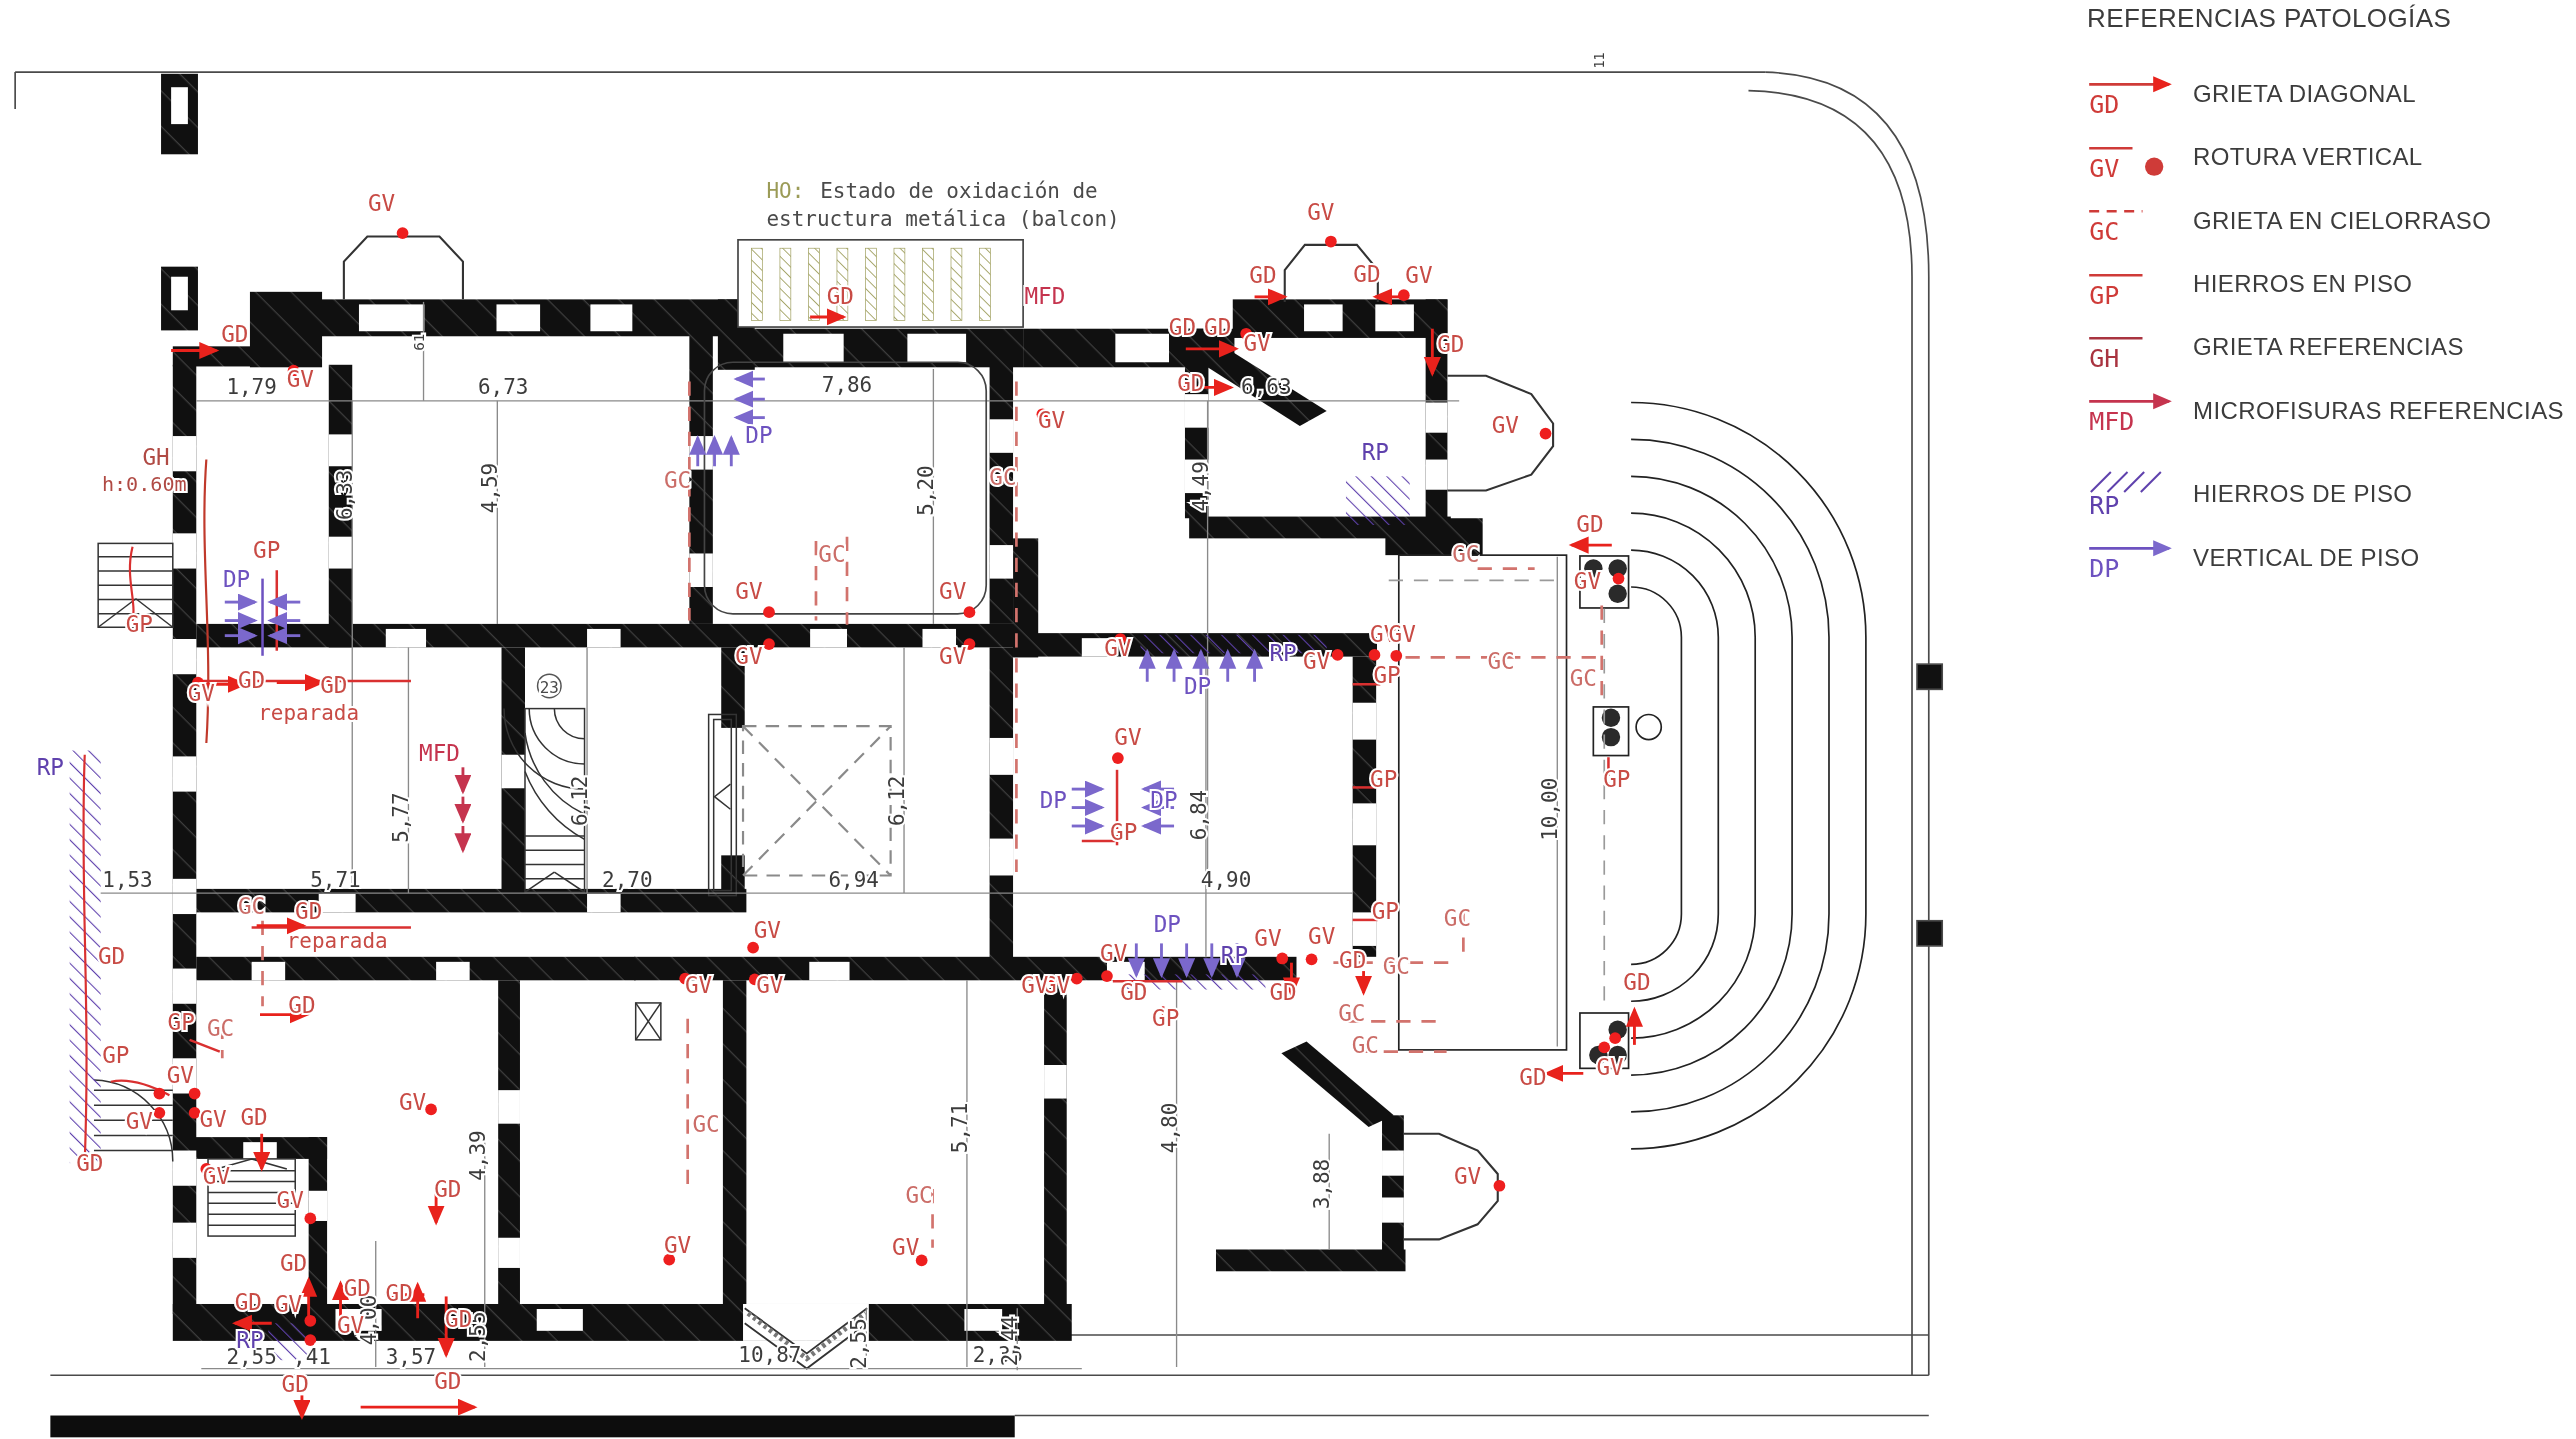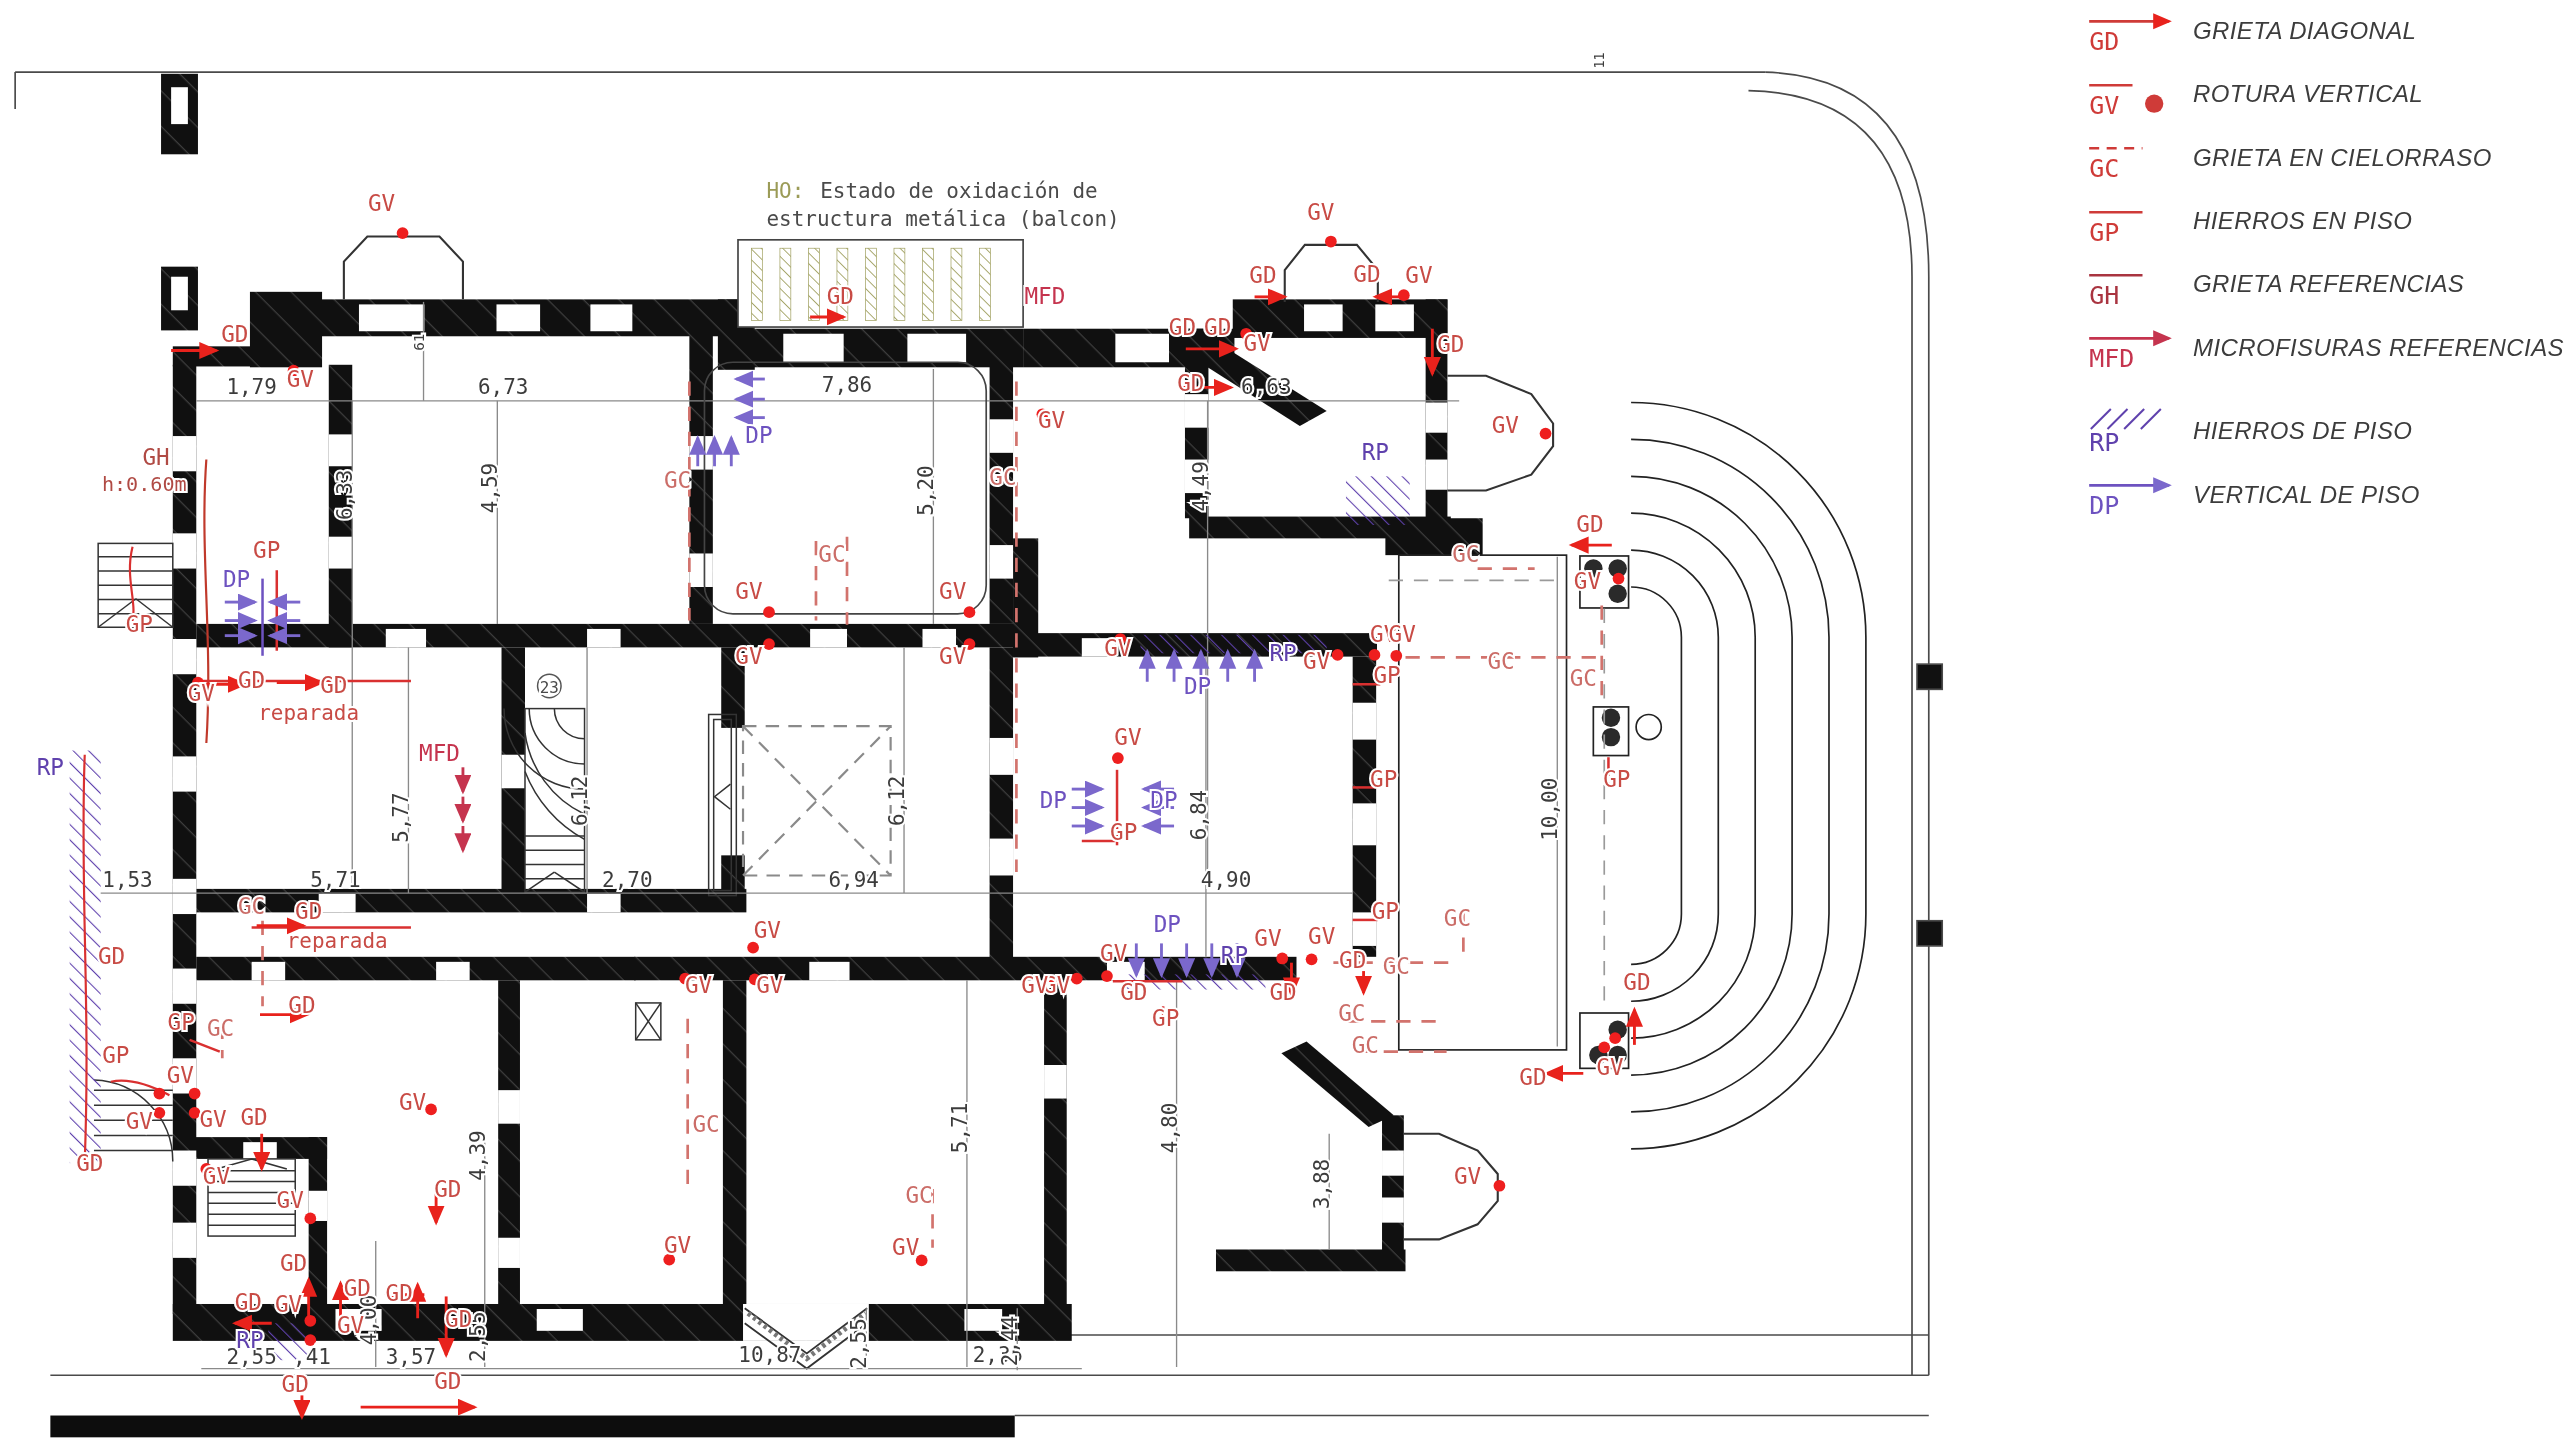--- a/index.html
+++ b/index.html
@@ -4,21 +4,21 @@
 <style>
   html,body{margin:0;padding:0;background:#ffffff;}
   body{width:2576px;height:1439px;position:relative;font-family:"Liberation Sans",sans-serif;overflow:hidden;}
   #stage{position:absolute;inset:0;}
   #plan-svg{position:absolute;left:0;top:0;}
   #plan-svg text{font-family:"DejaVu Sans Mono",monospace;paint-order:stroke;stroke:#ffffff;stroke-width:5px;}
   #legend{position:absolute;left:2082px;top:3.4px;width:492px;}
   #legend h1{font-size:26px;font-weight:400;color:#3c3c3c;margin:0 0 32px 5px;letter-spacing:0.4px;}
   .lrow{display:flex;align-items:center;margin:0 0 8.4px 0;}
   .lrow .sym{width:111px;flex:0 0 111px;}
-  .lrow .ltxt{font-size:24px;color:#3c3c3c;letter-spacing:0.4px;font-style:italic;}
+  .lrow .ltxt{font-size:24px;color:#3c3c3c;letter-spacing:0.4px;}
   .gap-before{margin-top:28.5px;}
 </style>
 </head>
 <body>
 
 <div id="stage">
 <svg id="plan-svg" width="2063" height="1439" viewBox="0 0 2460 1716">
   <defs>
     <pattern id="wp" width="30" height="30" patternUnits="userSpaceOnUse" patternTransform="rotate(45)">
       <rect width="30" height="30" fill="#101010"></rect>
@@ -576,20 +576,21 @@
         <text x="1388" y="963" text-anchor="middle" font-size="27" fill="#6d52c0">DP</text>
         <text x="1392" y="1112" text-anchor="middle" font-size="27" fill="#6d52c0">DP</text>
         <text x="914" y="236" text-anchor="start" font-size="25" fill="#9b9b57">HO:</text>
         <text x="978" y="236" text-anchor="start" font-size="25" fill="#4a4a4a">Estado de oxidación de</text>
         <text x="914" y="270" text-anchor="start" font-size="25" fill="#4a4a4a">estructura metálica (balcon)</text>
         <text x="655" y="826" text-anchor="middle" font-size="19" fill="#4a4a4a">23</text>
       </g>
 </svg>
 
 <aside id="legend">
+  <h1>REFERENCIAS PATOLOGÍAS</h1>
   <div id="legend-items">
         <div class="lrow">
           <svg width="111" height="55" class="sym" viewBox="0 0 132 66">
             <text x="8" y="56" font-size="30" fill="#cf3b38" font-family="DejaVu Sans Mono, monospace">GD</text>
             <line x1="8" y1="22" x2="104" y2="22" stroke="#cf3b38" stroke-width="3.2" marker-end="url(#mR)"></line>
           </svg>
           <span class="ltxt">GRIETA DIAGONAL</span>
         </div>
         <div class="lrow">
           <svg width="111" height="55" class="sym" viewBox="0 0 132 66">

